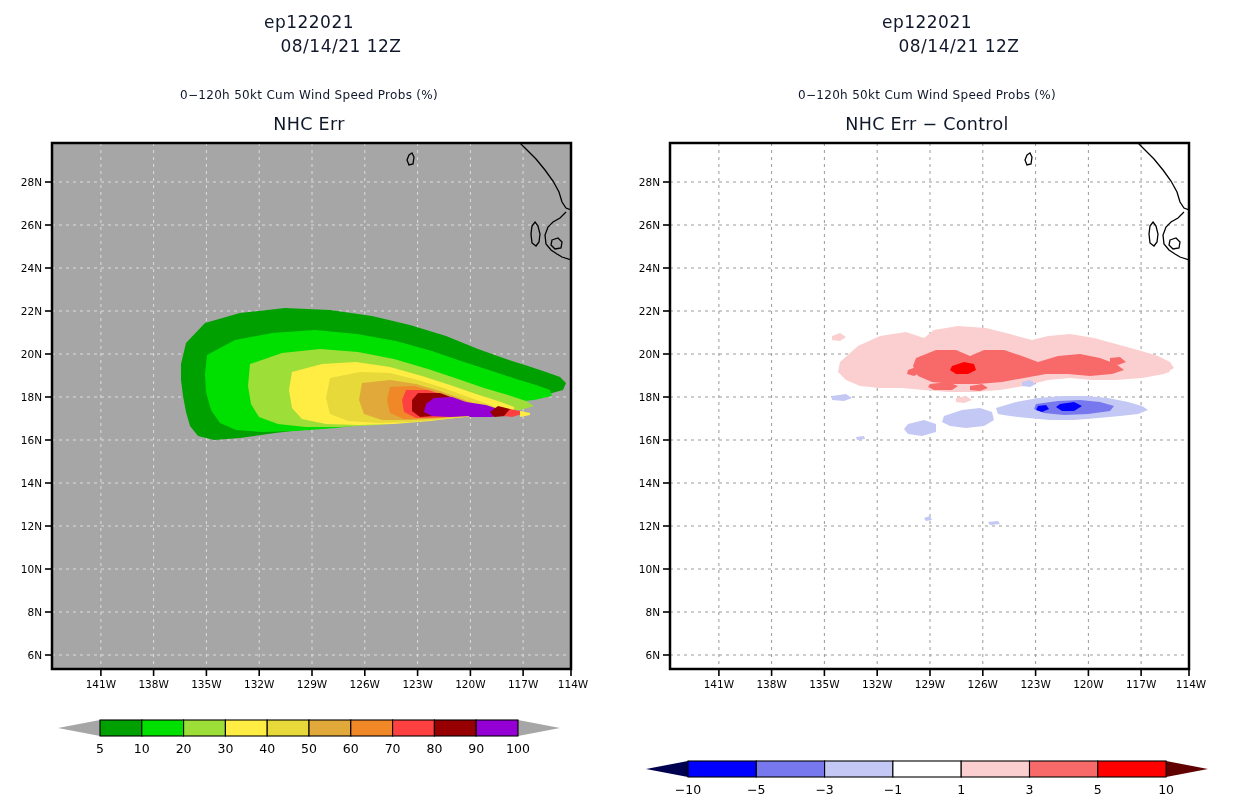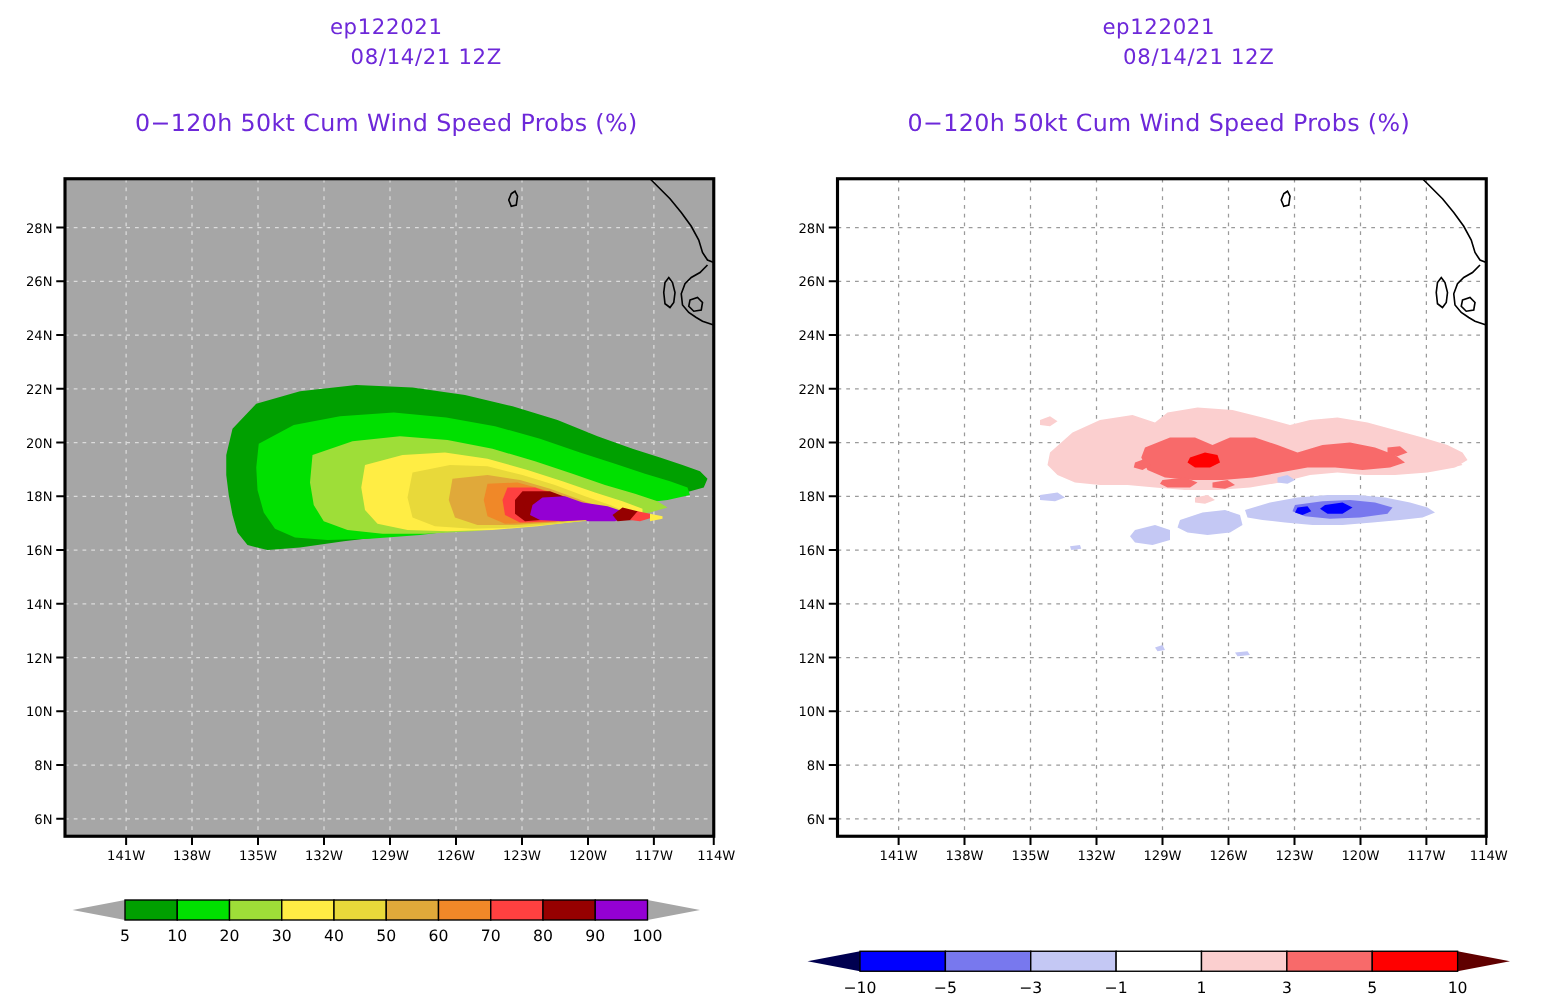--- a/index.html
+++ b/index.html
@@ -5,39 +5,40 @@
   html,body{margin:0;padding:0;}
   body{
     width:1236px;height:800px;background:#ffffff;
     font-family:"DejaVu Sans","Liberation Sans",sans-serif;
     overflow:hidden;position:relative;
   }
   .panel{position:absolute;top:0;width:618px;height:800px;}
   .panel-left{left:0;}
   .panel-right{left:618px;}
 
-  .titleblock{position:absolute;left:0;width:618px;text-align:center;color:#6d28d9;}
+  .titleblock{position:absolute;left:0;width:618px;text-align:center;color:#0f172a;}
   .t-storm{top:12px;font-size:17px;letter-spacing:.5px;}
   .t-date{top:36px;font-size:17px;letter-spacing:.5px;margin-left:32px;}
-  .t-main{top:88px;font-size:19px;letter-spacing:.3px;}
+  .t-main{top:88px;font-size:12px;letter-spacing:.3px;}
   .t-sub{top:114px;font-size:17.5px;letter-spacing:.3px;}
 
   .mapwrap{position:absolute;}
   .mapwrap svg{display:block;}
 
   .axis-label{font-size:10.5px;fill:#000;font-family:"DejaVu Sans","Liberation Sans",sans-serif;}
   .cb-label{font-size:12.5px;fill:#000;font-family:"DejaVu Sans","Liberation Sans",sans-serif;}
 </style>
 </head>
 <body>
 
 <div class="panel panel-left">
   <div class="titleblock t-storm">ep122021</div>
   <div class="titleblock t-date">08/14/21  12Z</div>
   <div class="titleblock t-main">0−120h 50kt Cum Wind Speed Probs (%)</div>
+  <div class="titleblock t-sub">NHC Err</div>
 
   <div class="mapwrap" style="left:0px;top:140px;">
     <svg width="618" height="560" viewBox="0 0 618 560">
       <defs>
         <clipPath id="clipL">
             <rect x="52" y="3" width="519" height="526"></rect>
           </clipPath>
       </defs>
 
       <rect x="52" y="3" width="519" height="526" fill="#a6a6a6"></rect>
@@ -197,20 +198,21 @@
         <text class="cb-label" x="518.0" y="48" text-anchor="middle">100</text>
       </g>
     </svg>
   </div>
 </div>
 
 <div class="panel panel-right">
   <div class="titleblock t-storm">ep122021</div>
   <div class="titleblock t-date">08/14/21  12Z</div>
   <div class="titleblock t-main">0−120h 50kt Cum Wind Speed Probs (%)</div>
+  <div class="titleblock t-sub">NHC Err − Control</div>
 
   <div class="mapwrap" style="left:0px;top:140px;">
     <svg width="618" height="560" viewBox="0 0 618 560">
       <defs>
         <clipPath id="clipR">
             <rect x="52" y="3" width="519" height="526"></rect>
           </clipPath>
       </defs>
       <rect x="52" y="3" width="519" height="526" fill="#ffffff"></rect>
       <g clip-path="url(#clipR)" stroke="#9a9a9a" stroke-width="1" stroke-dasharray="3,4">

